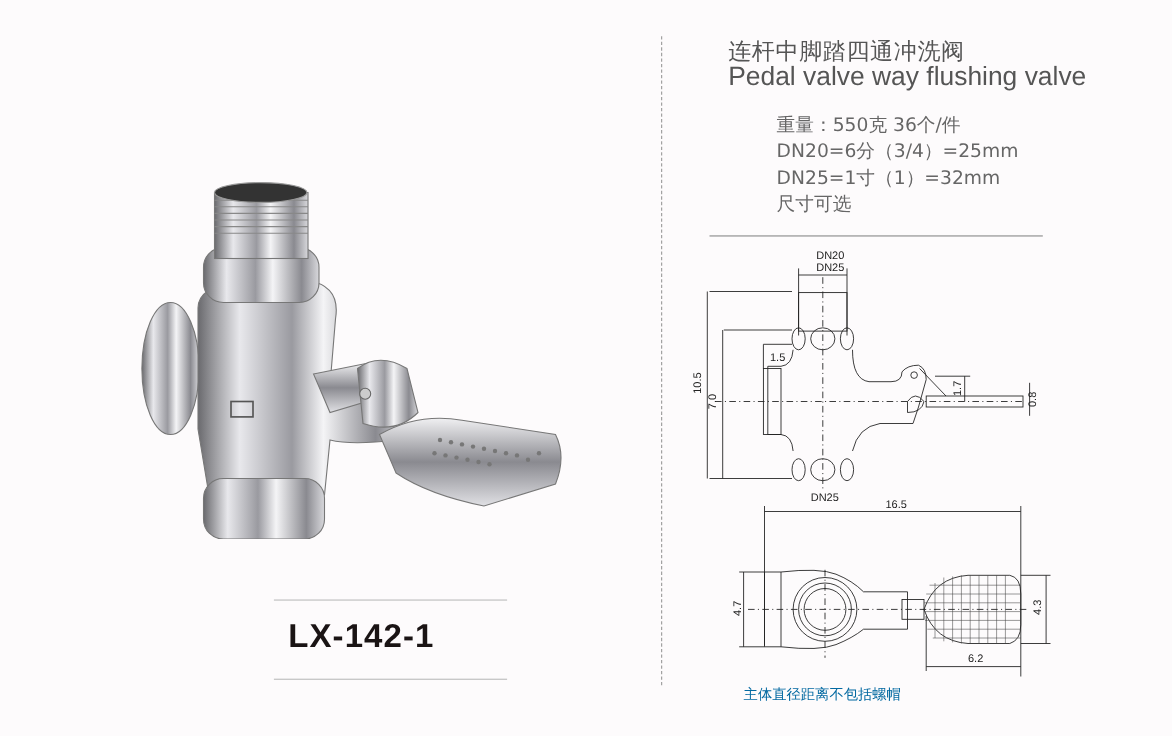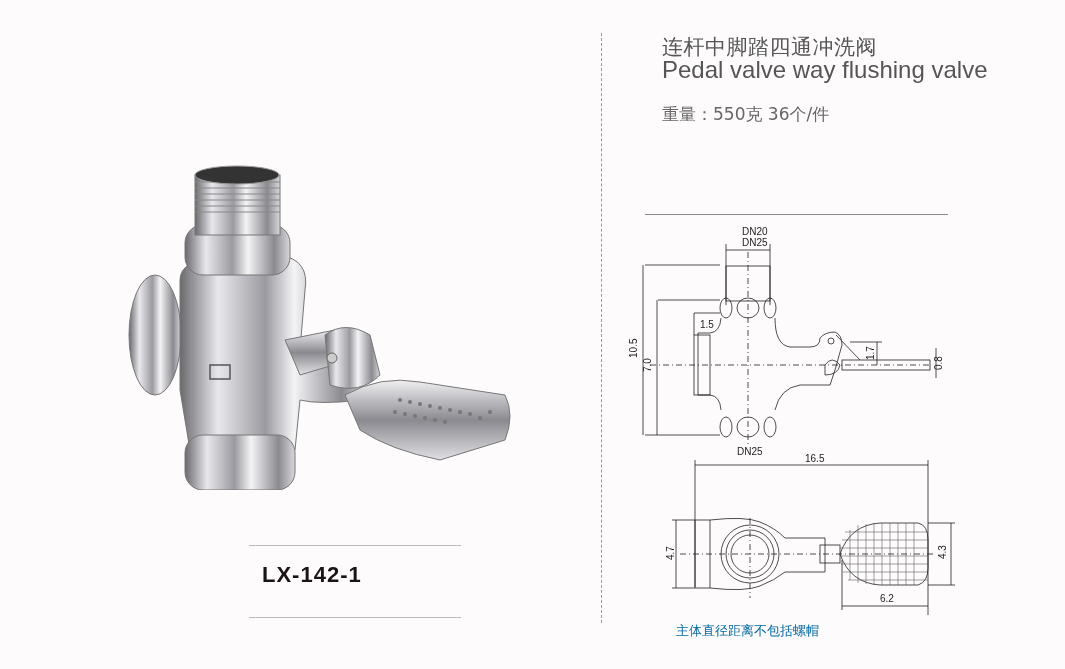--- a/index.html
+++ b/index.html
@@ -3,24 +3,24 @@
 <meta charset="utf-8">
 <style>
   html, body { margin:0; padding:0; }
   body { width:1065px; height:669px; background:#fdfbfc; position:relative; overflow:hidden;
          font-family:"DejaVu Sans", sans-serif; color:#333; }
   .abs { position:absolute; }
   .divider-v { left:601px; top:33px; height:590px; width:0; border-left:1px dashed #999; }
   .title-cn { left:662px; top:33px; font-size:21px; color:#555; letter-spacing:0.5px; }
   .title-en { left:662px; top:56px; font-size:24px; color:#555; font-family:"Liberation Sans", sans-serif; }
   .specs { left:662px; top:102px; font-size:17px; color:#666; line-height:24px; }
-  .specs div { white-space:nowrap; }
+  .specs div { white-space:nowrap;margin-left:44px; }
   .hr-spec { left:645px; top:214px; width:303px; height:1px; background:#888; }
   .model-line { left:249px; width:212px; height:1px; background:#bbb; }
-  .model { left:262px; top:562px; font-family:"Liberation Sans", sans-serif; font-weight:bold; font-size:22px; color:#1a1414; letter-spacing:1px; }
+  .model { left:262px; top:562px; font-family:"Liberation Sans", sans-serif; font-weight:bold; font-size:30px; color:#1a1414; letter-spacing:1px; }
   .note { left:676px; top:622px; font-size:13px; color:#0369a1; }
   .dim { font-family:"Liberation Sans", sans-serif; font-size:10px; fill:#222; }
 </style>
 </head>
 <body>
 
 <svg class="abs" style="left:120px;top:150px" width="400" height="340" viewBox="0 0 400 340">
   <defs>
     <linearGradient id="chrome" x1="0" x2="1" y1="0" y2="0">
       <stop offset="0" stop-color="#6a6a6e"></stop>
@@ -88,20 +88,23 @@
 <div class="abs model">LX-142-1</div>
 <div class="abs model-line" style="top:617px"></div>
 
 <div class="abs divider-v"></div>
 
 <div class="abs title-cn">连杆中脚踏四通冲洗阀</div>
 <div class="abs title-en">Pedal valve way flushing valve</div>
 
 <div class="abs specs">
   <div>重量：550克   36个/件</div>
+  <div>DN20=6分（3/4）=25mm</div>
+  <div>DN25=1寸（1）=32mm</div>
+  <div>尺寸可选</div>
 </div>
 <div class="abs hr-spec"></div>
 
 <svg class="abs" style="left:620px;top:220px" width="340" height="230" viewBox="0 0 340 230" fill="none" stroke="#222" stroke-width="0.8">
   <text class="dim" x="122" y="15" stroke="none">DN20</text>
   <text class="dim" x="122" y="26" stroke="none">DN25</text>
   <line x1="106" y1="30" x2="150" y2="30"></line>
   <line x1="106" y1="24" x2="106" y2="85"></line>
     <line x1="150" y1="24" x2="150" y2="85"></line>
   <line x1="128" y1="32" x2="128" y2="225" stroke-dasharray="6 3 1 3"></line>

